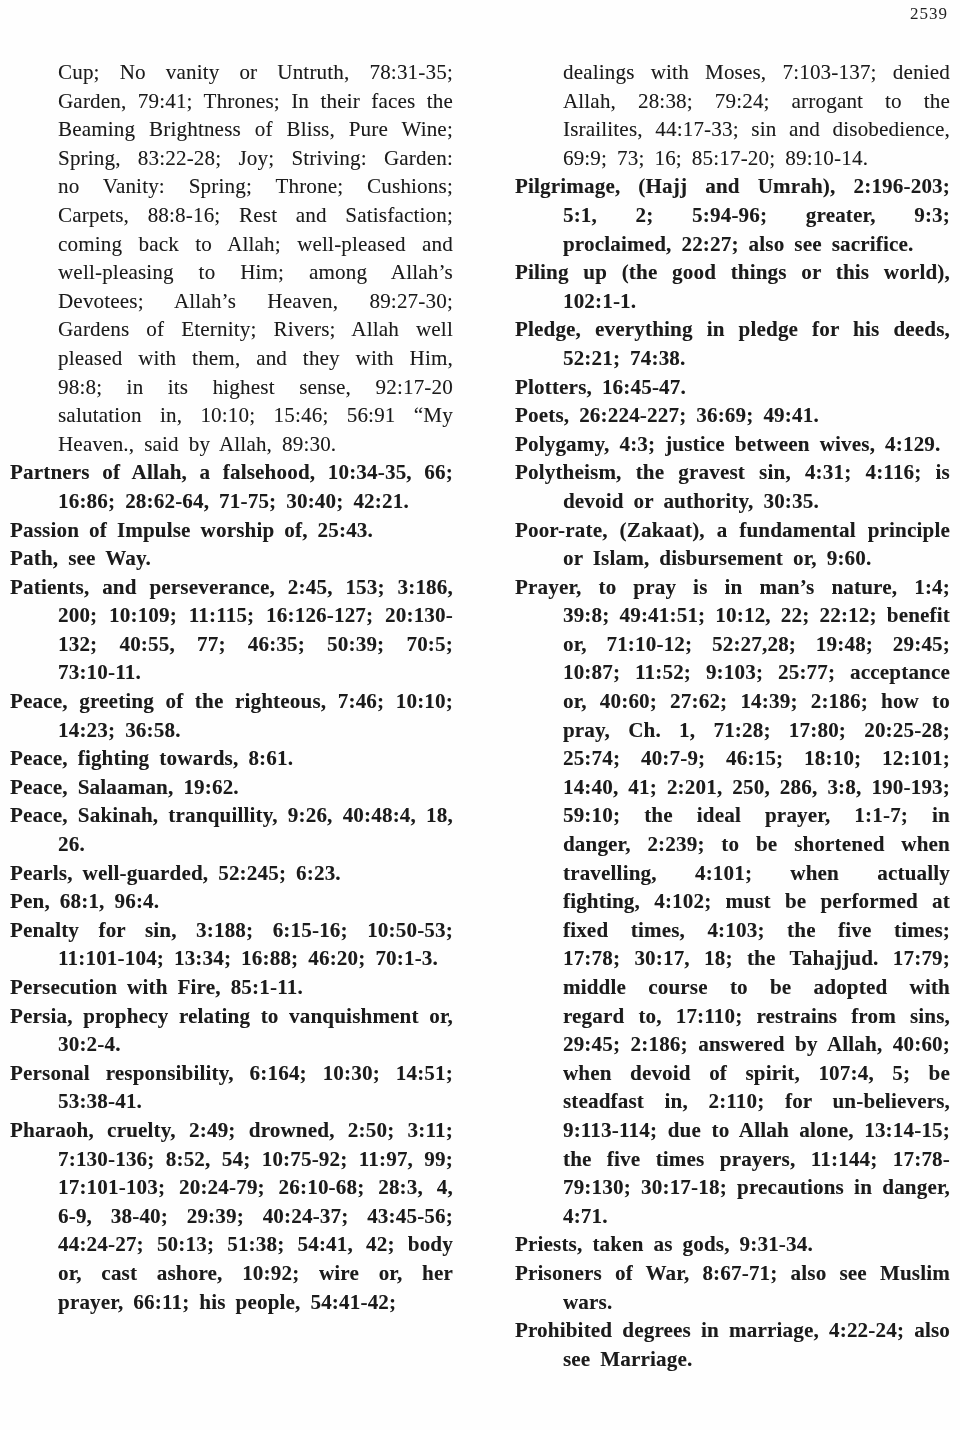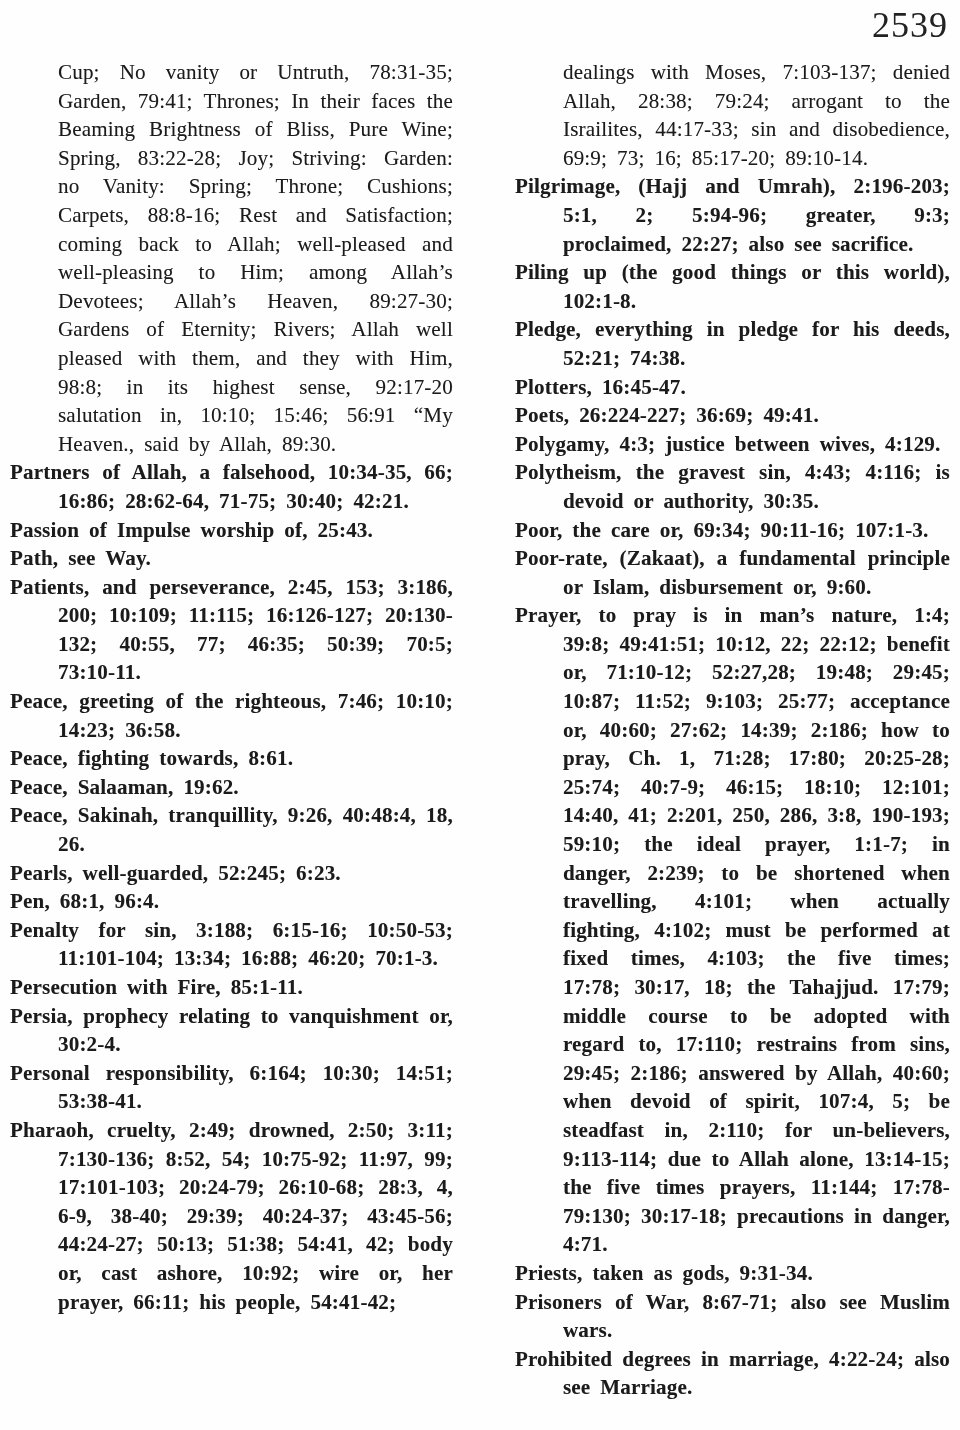--- a/index.html
+++ b/index.html
@@ -11,21 +11,21 @@
     color: #1b1b1b;
     overflow: hidden;
   }
   .page {
     position: absolute; inset: 0;
     background: #fefefe;
   }
   .page-number {
     position: absolute;
     top: 4px; right: 12px;
-    font-size: 36px;
+    font-size: 17px;
     letter-spacing: 1px;
     color: #222;
   }
   .columns {
     position: absolute;
     top: 58px; left: 10px;
     width: 940px;
     display: flex;
     gap: 62px;
   }
@@ -69,27 +69,26 @@
       <p class="entry">Penalty for sin, 3:188; 6:15-16; 10:50-53; 11:101-104; 13:34; 16:88; 46:20; 70:1-3.</p>
       <p class="entry">Persecution with Fire, 85:1-11.</p>
       <p class="entry">Persia, prophecy relating to vanquishment or, 30:2-4.</p>
       <p class="entry">Personal responsibility, 6:164; 10:30; 14:51; 53:38-41.</p>
       <p class="entry">Pharaoh, cruelty, 2:49; drowned, 2:50; 3:11; 7:130-136; 8:52, 54; 10:75-92; 11:97, 99; 17:101-103; 20:24-79; 26:10-68; 28:3, 4, 6-9, 38-40; 29:39; 40:24-37; 43:45-56; 44:24-27; 50:13; 51:38; 54:41, 42; body or, cast ashore, 10:92; wire or, her prayer, 66:11; his people, 54:41-42;</p>
     </div>
 
     <div class="col col-right">
       <p class="cont">dealings with Moses, 7:103-137; denied Allah, 28:38; 79:24; arrogant to the Israilites, 44:17-33; sin and disobedience, 69:9; 73; 16; 85:17-20; 89:10-14.</p>
       <p class="entry">Pilgrimage, (Hajj and Umrah), 2:196-203; 5:1, 2; 5:94-96; greater, 9:3; proclaimed, 22:27; also see sacrifice.</p>
-      <p class="entry">Piling up (the good things or this world), 102:1-8.</p>
+      <p class="entry">Piling up (the good things or this world), 102:1-1.</p>
       <p class="entry">Pledge, everything in pledge for his deeds, 52:21; 74:38.</p>
       <p class="entry">Plotters, 16:45-47.</p>
       <p class="entry">Poets, 26:224-227; 36:69; 49:41.</p>
       <p class="entry">Polygamy, 4:3; justice between wives, 4:129.</p>
-      <p class="entry">Polytheism, the gravest sin, 4:43; 4:116; is devoid or authority, 30:35.</p>
-      <p class="entry">Poor, the care or, 69:34; 90:11-16; 107:1-3.</p>
+      <p class="entry">Polytheism, the gravest sin, 4:31; 4:116; is devoid or authority, 30:35.</p>
       <p class="entry">Poor-rate, (Zakaat), a fundamental principle or Islam, disbursement or, 9:60.</p>
       <p class="entry">Prayer, to pray is in man’s nature, 1:4; 39:8; 49:41:51; 10:12, 22; 22:12; benefit or, 71:10-12; 52:27,28; 19:48; 29:45; 10:87; 11:52; 9:103; 25:77; acceptance or, 40:60; 27:62; 14:39; 2:186; how to pray, Ch. 1, 71:28; 17:80; 20:25-28; 25:74; 40:7-9; 46:15; 18:10; 12:101; 14:40, 41; 2:201, 250, 286, 3:8, 190-193; 59:10; the ideal prayer, 1:1-7; in danger, 2:239; to be shortened when travelling, 4:101; when actually fighting, 4:102; must be performed at fixed times, 4:103; the five times; 17:78; 30:17, 18; the Tahajjud. 17:79; middle course to be adopted with regard to, 17:110; restrains from sins, 29:45; 2:186; answered by Allah, 40:60; when devoid of spirit, 107:4, 5; be steadfast in, 2:110; for un-believers, 9:113-114; due to Allah alone, 13:14-15; the five times prayers, 11:144; 17:78-79:130; 30:17-18; precautions in danger, 4:71.</p>
       <p class="entry">Priests, taken as gods, 9:31-34.</p>
       <p class="entry">Prisoners of War, 8:67-71; also see Muslim wars.</p>
       <p class="entry">Prohibited degrees in marriage, 4:22-24; also see Marriage.</p>
     </div>
 
   </div>
 </div>
 

